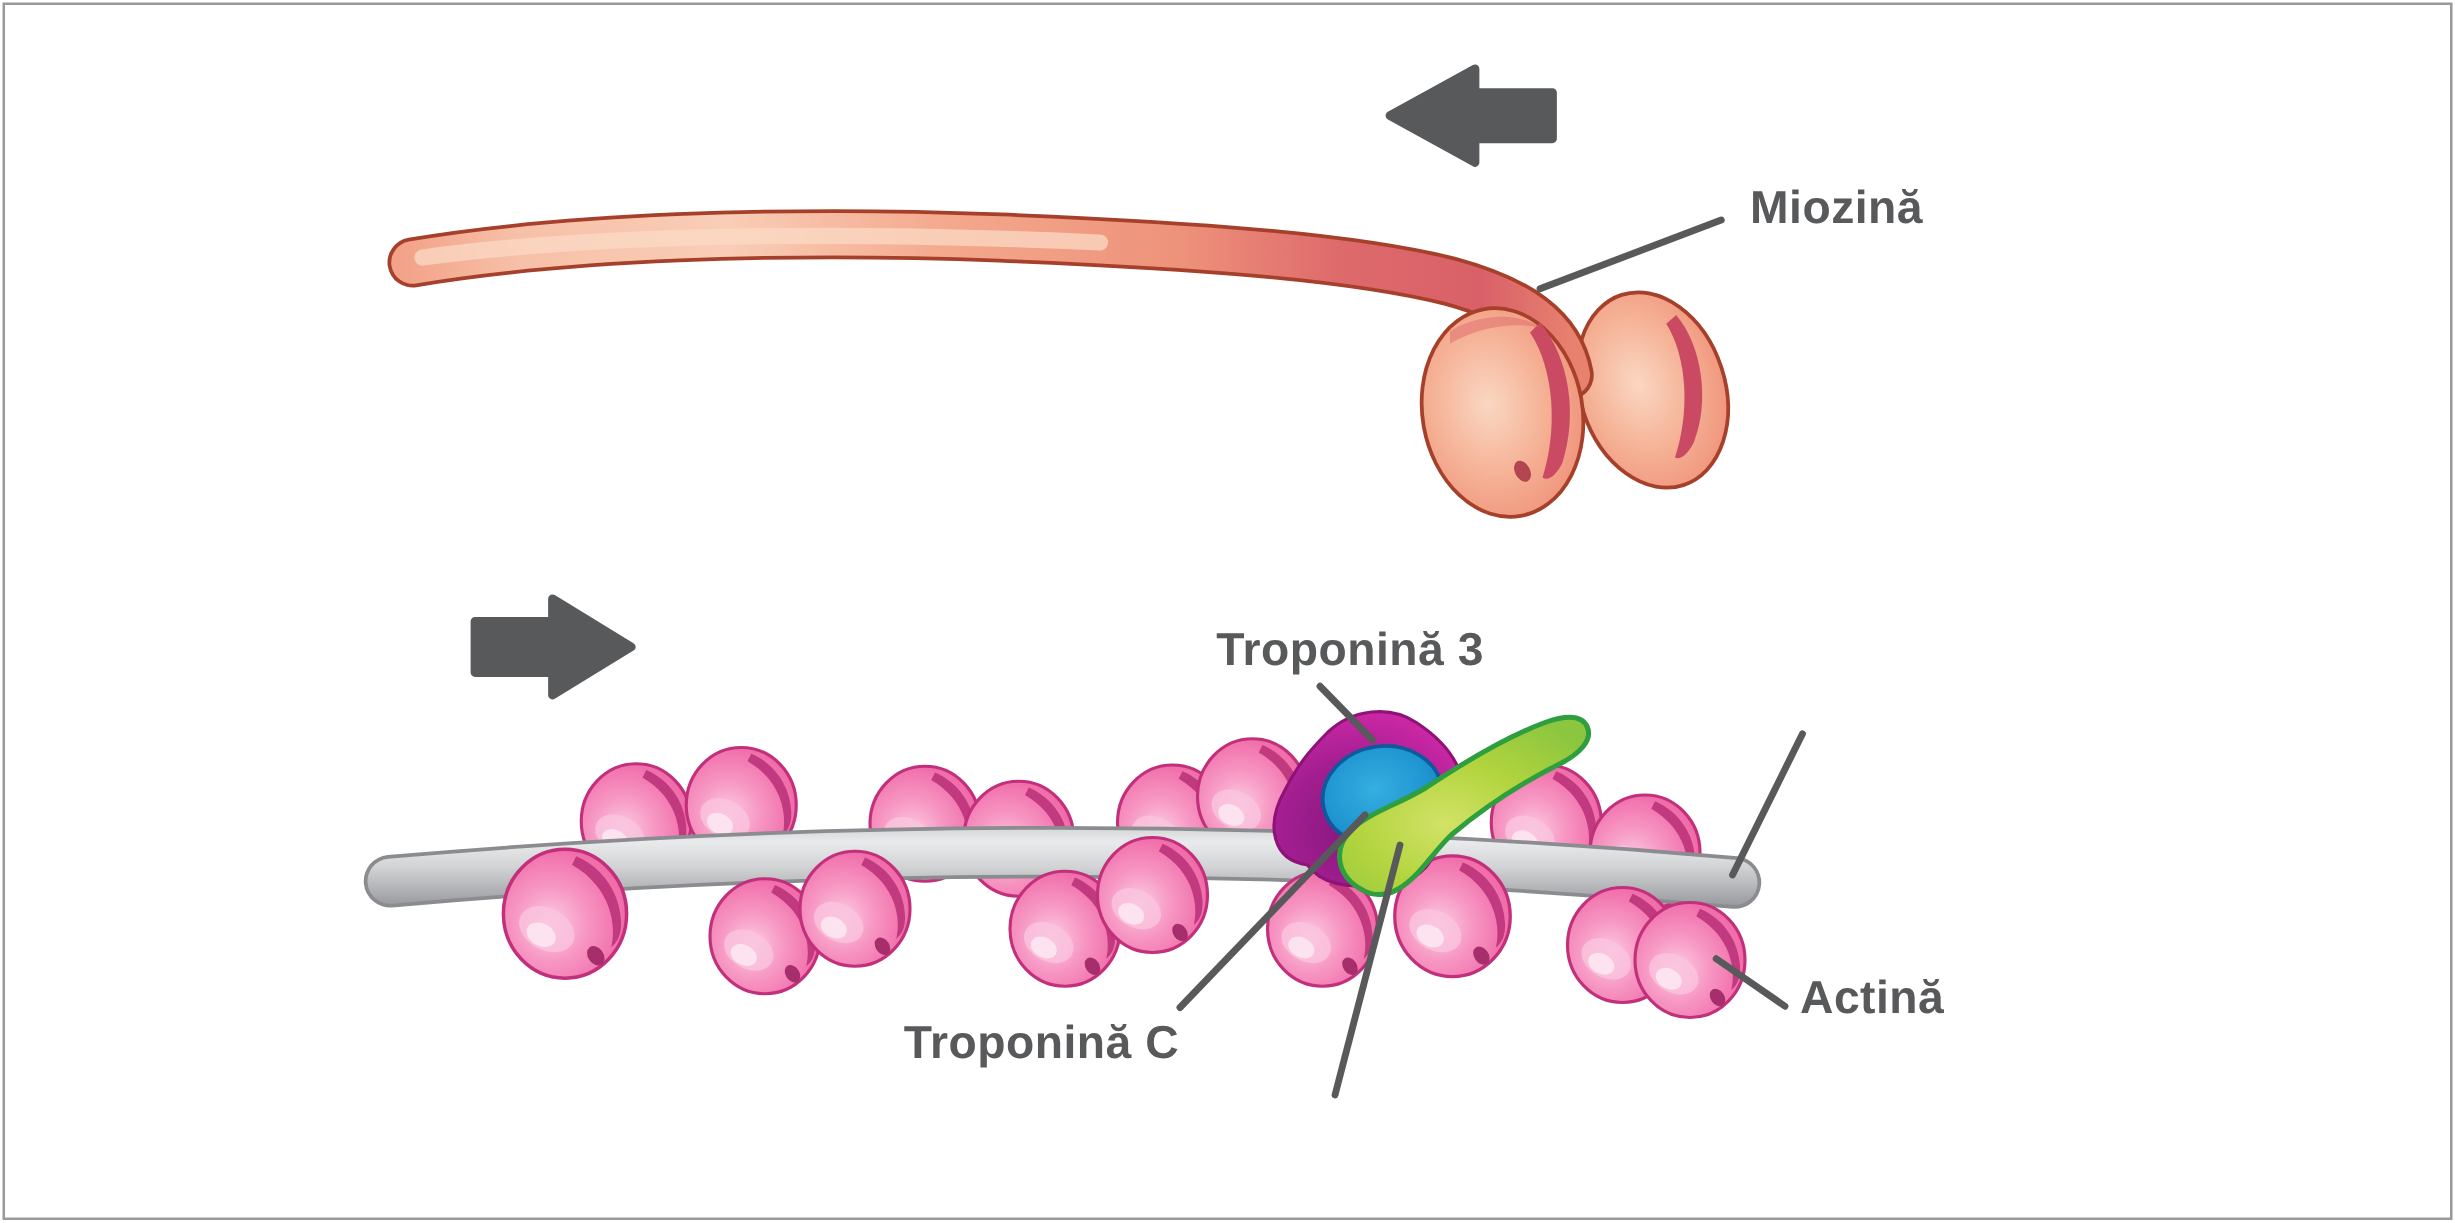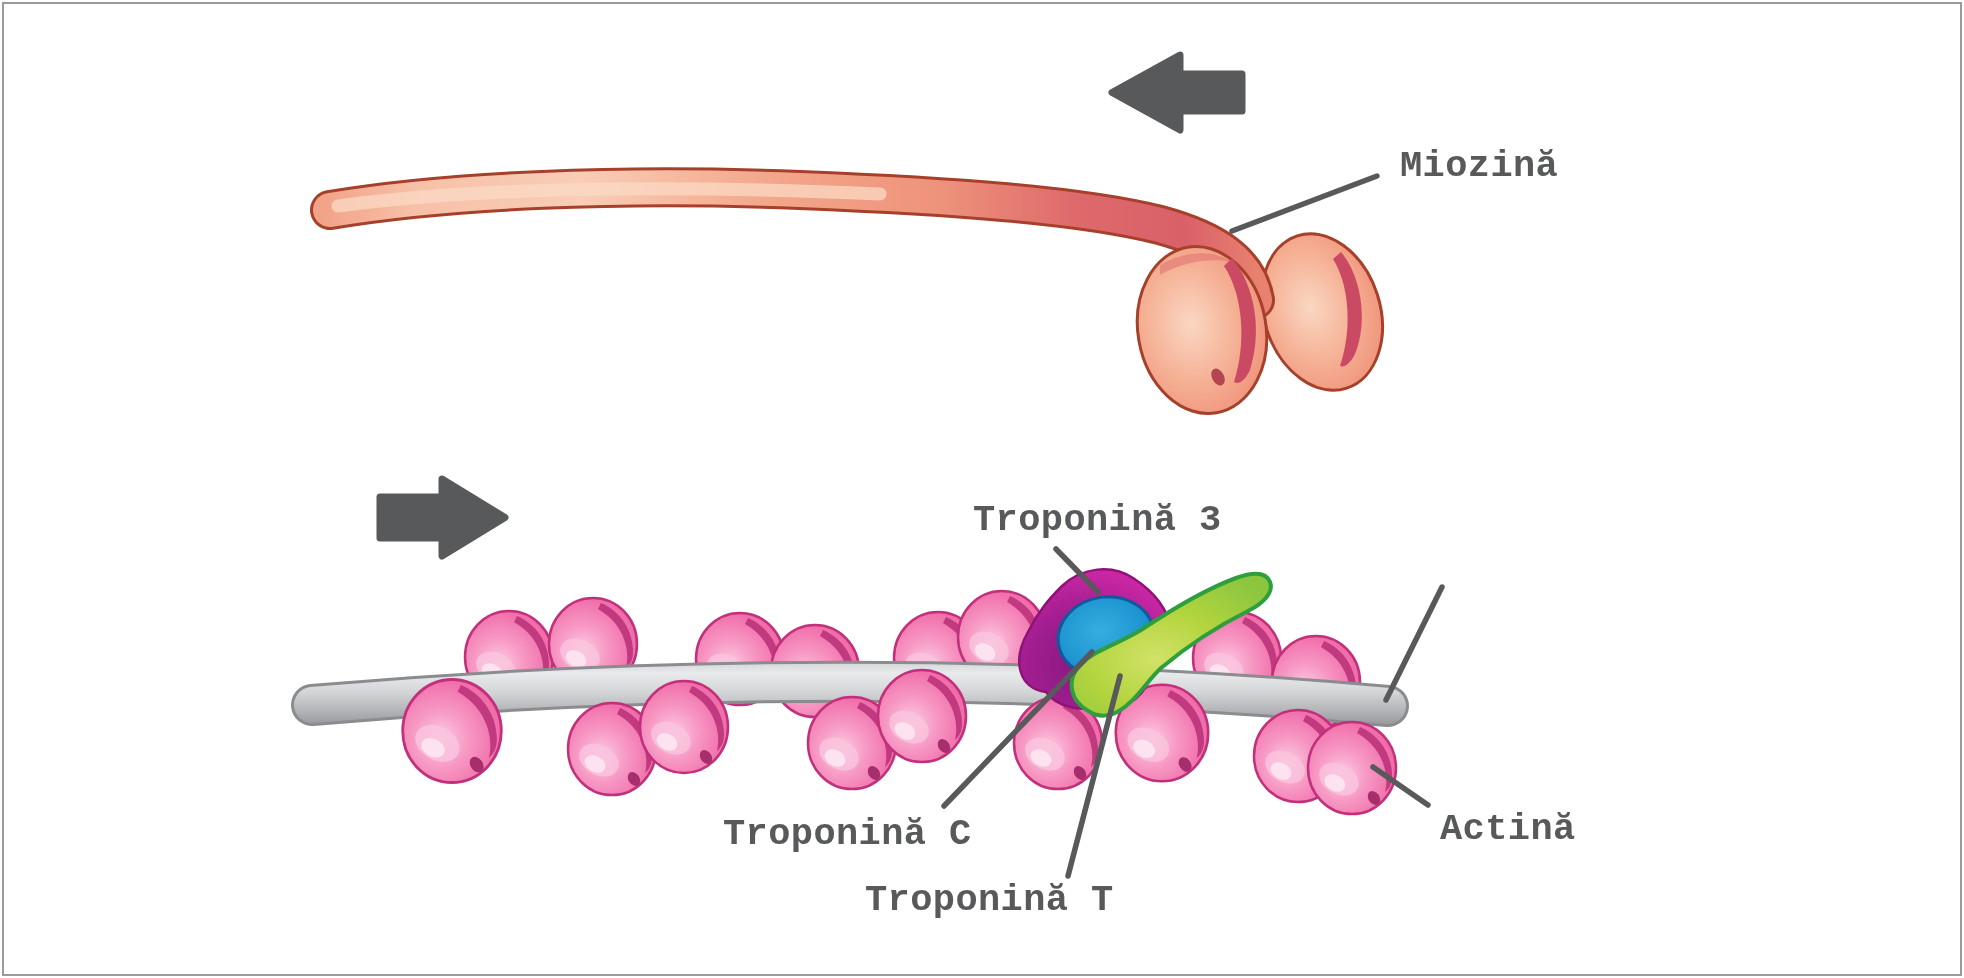--- a/index.html
+++ b/index.html
@@ -1,21 +1,21 @@
 <!DOCTYPE html>
 <html><head>
 <meta charset="utf-8">
 <style>
   html,body{margin:0;padding:0;background:#fff;}
   .canvas{
     position:relative;
     width:1964px;height:978px;
     background:#ffffff;
     overflow:hidden;
-    font-family:Liberation Mono, monospace;
+    font-family:Liberation Sans, sans-serif;
   }
   .frame{
     position:absolute;inset:2px;
     border:2px solid #9a9a9a;
     pointer-events:none;
   }
   .art{position:absolute;left:0;top:0;width:1964px;height:978px;}
   .lbl{
     position:absolute;
     font-weight:700;
@@ -23,21 +23,21 @@
     letter-spacing:.4px;
     color:#58595B;
     white-space:nowrap;
     line-height:1.1;
   }
   .lbl-miozina{left:1400px;top:146px;}
   .lbl-troponina1{left:973px;top:500px;}
   .lbl-tropomiozina{left:1360px;top:527px;}
   .lbl-troponinac{left:723px;top:814px;}
   .lbl-troponinat{left:865px;top:880px;}
-  .lbl-actina{left:1440px;top:778px;margin-top:31px;}
+  .lbl-actina{left:1440px;top:778px;}
 </style>
 </head>
 <body>
 
 <div class="canvas">
 
   <svg class="art" viewBox="0 0 1964 978" aria-hidden="true">
     <defs>
       <radialGradient id="gSphere" cx="0.38" cy="0.58" r="0.8">
         <stop offset="0" stop-color="#FBCEE3"></stop>
@@ -154,17 +154,16 @@
     <line x1="1056" y1="549" x2="1098" y2="592" stroke="#58595B" stroke-width="5.5" stroke-linecap="round"></line>
     <line x1="1442" y1="587" x2="1386" y2="700" stroke="#58595B" stroke-width="5.5" stroke-linecap="round"></line>
     <line x1="1092" y1="652" x2="944" y2="806" stroke="#58595B" stroke-width="5.5" stroke-linecap="round"></line>
     <line x1="1120" y1="676" x2="1068" y2="876" stroke="#58595B" stroke-width="5.5" stroke-linecap="round"></line>
     <line x1="1373" y1="767" x2="1428" y2="805" stroke="#58595B" stroke-width="5.5" stroke-linecap="round"></line>
   </svg>
 
   <div class="lbl lbl-miozina">Miozină</div>
   <div class="lbl lbl-troponina1">Troponină 3</div>
   <div class="lbl lbl-troponinac">Troponină C</div>
-  <div class="lbl lbl-troponinat">Troponină T</div>
   <div class="lbl lbl-actina">Actină</div>
 
   <div class="frame"></div>
 </div>
 
 </body></html>

